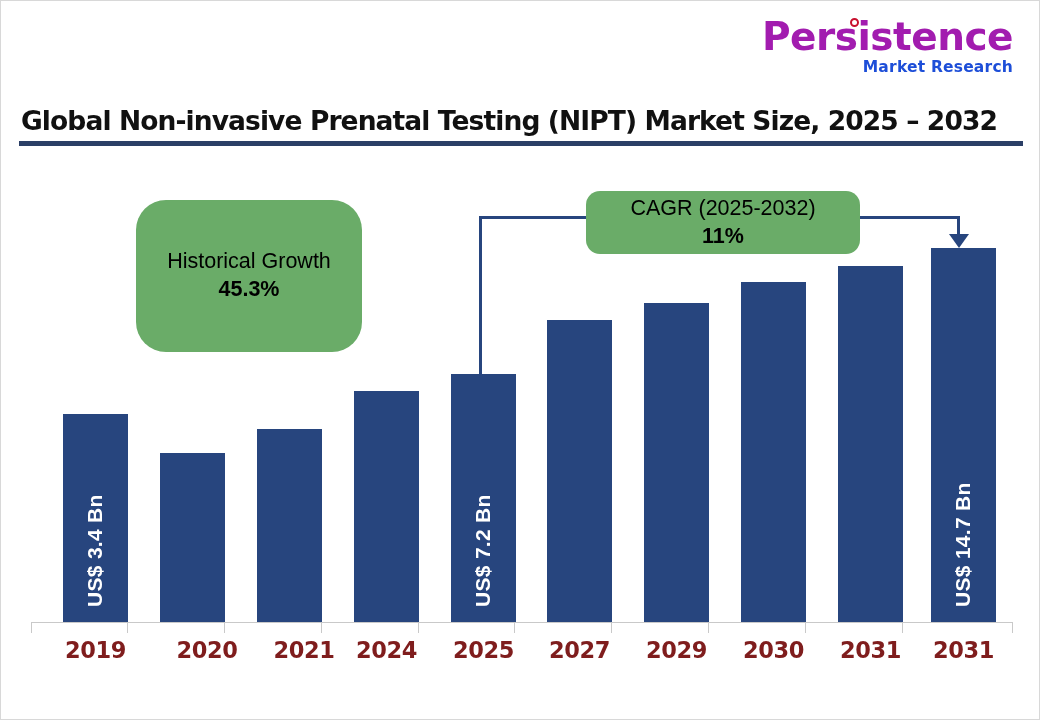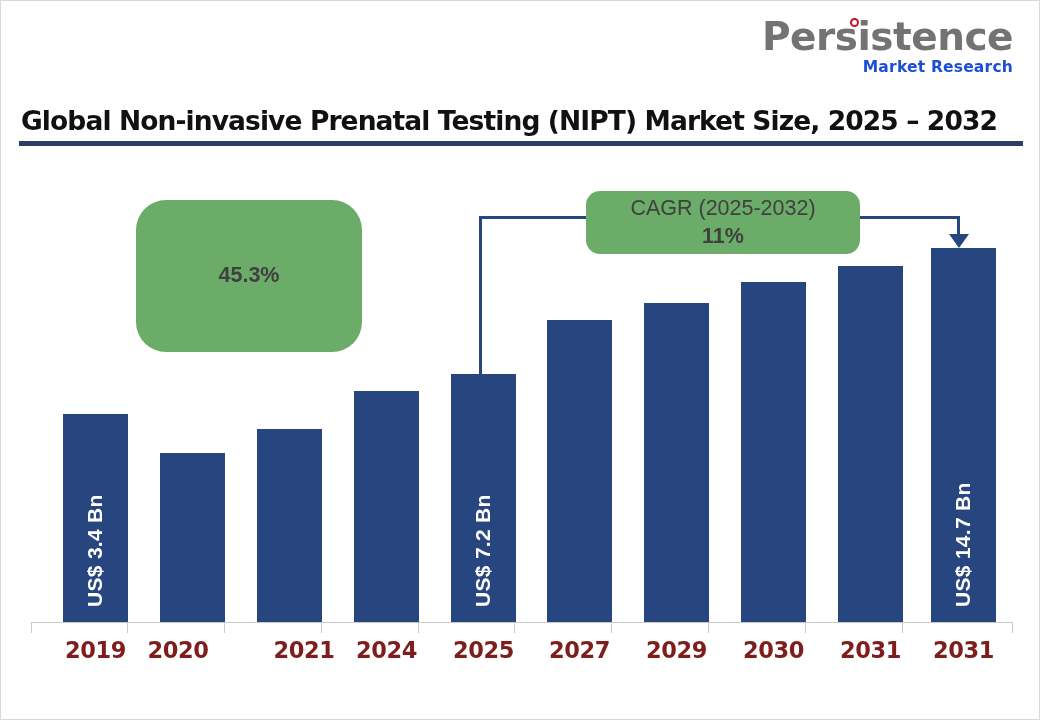--- a/index.html
+++ b/index.html
@@ -20,21 +20,21 @@
   #logo {
     position: absolute;
     right: 26px; top: 16px;
     text-align: right;
     line-height: 1;
   }
   #logo-main {
     font-family: "DejaVu Sans", sans-serif;
     font-size: 39px;
     font-weight: bold;
-    color: #737373;
+    color: #a21caf;
     letter-spacing: -0.5px;
     position: relative;
     display: inline-block;
   }
   #logo-dot {
     position: absolute;
     left: 88px; top: 1px;
     width: 9px; height: 9px;
     border-radius: 50%;
     background: #ffffff;
@@ -111,21 +111,21 @@
     font-weight: bold;
     color: #7f1d1d;
     text-align: center;
     letter-spacing: -0.4px;
   }
 
   
   .callout {
     position: absolute;
     background: #6aac68;
-    color: #404040;
+    color: #000000;
     display: flex;
     flex-direction: column;
     align-items: center;
     justify-content: center;
     text-align: center;
     line-height: 1.28;
   }
   #callout-hist {
     left: 135px; top: 199px;
     width: 226px; height: 152px;
@@ -220,33 +220,34 @@
         <div class="axis-tick" style="left: 417px; background: rgb(201, 201, 201);"></div>
         <div class="axis-tick" style="left: 513px; background: rgb(201, 201, 201);"></div>
         <div class="axis-tick" style="left: 610px; background: rgb(201, 201, 201);"></div>
         <div class="axis-tick" style="left: 707px; background: rgb(201, 201, 201);"></div>
         <div class="axis-tick" style="left: 804px; background: rgb(201, 201, 201);"></div>
         <div class="axis-tick" style="left: 901px; background: rgb(201, 201, 201);"></div>
         <div class="axis-tick" style="left: 1011px; background: rgb(201, 201, 201);"></div>
       </div>
     <div id="cats-layer">
         <div class="cat-label" style="left: 49.5px; width: 90px;">2019</div>
-        <div class="cat-label" style="left: 132px; width: 90px;">2020</div>
+        <div class="cat-label" style="left: 161px; width: 90px;">2020</div>
         <div class="cat-label" style="left: 243.5px; width: 90px; text-align: right;">2021</div>
         <div class="cat-label" style="left: 340.5px; width: 90px;">2024</div>
         <div class="cat-label" style="left: 437.5px; width: 90px;">2025</div>
         <div class="cat-label" style="left: 533.5px; width: 90px;">2027</div>
         <div class="cat-label" style="left: 630.5px; width: 90px;">2029</div>
         <div class="cat-label" style="left: 727.5px; width: 90px;">2030</div>
         <div class="cat-label" style="left: 824.5px; width: 90px;">2031</div>
         <div class="cat-label" style="left: 917.5px; width: 90px;">2031</div>
       </div>
   </div>
 
   <div class="callout" id="callout-hist">
+    <div>Historical Growth</div>
     <div class="strong">45.3%</div>
   </div>
 
   <div class="callout" id="callout-cagr">
     <div>CAGR (2025-2032)</div>
     <div class="strong">11%</div>
   </div>
 
 
 </div>

